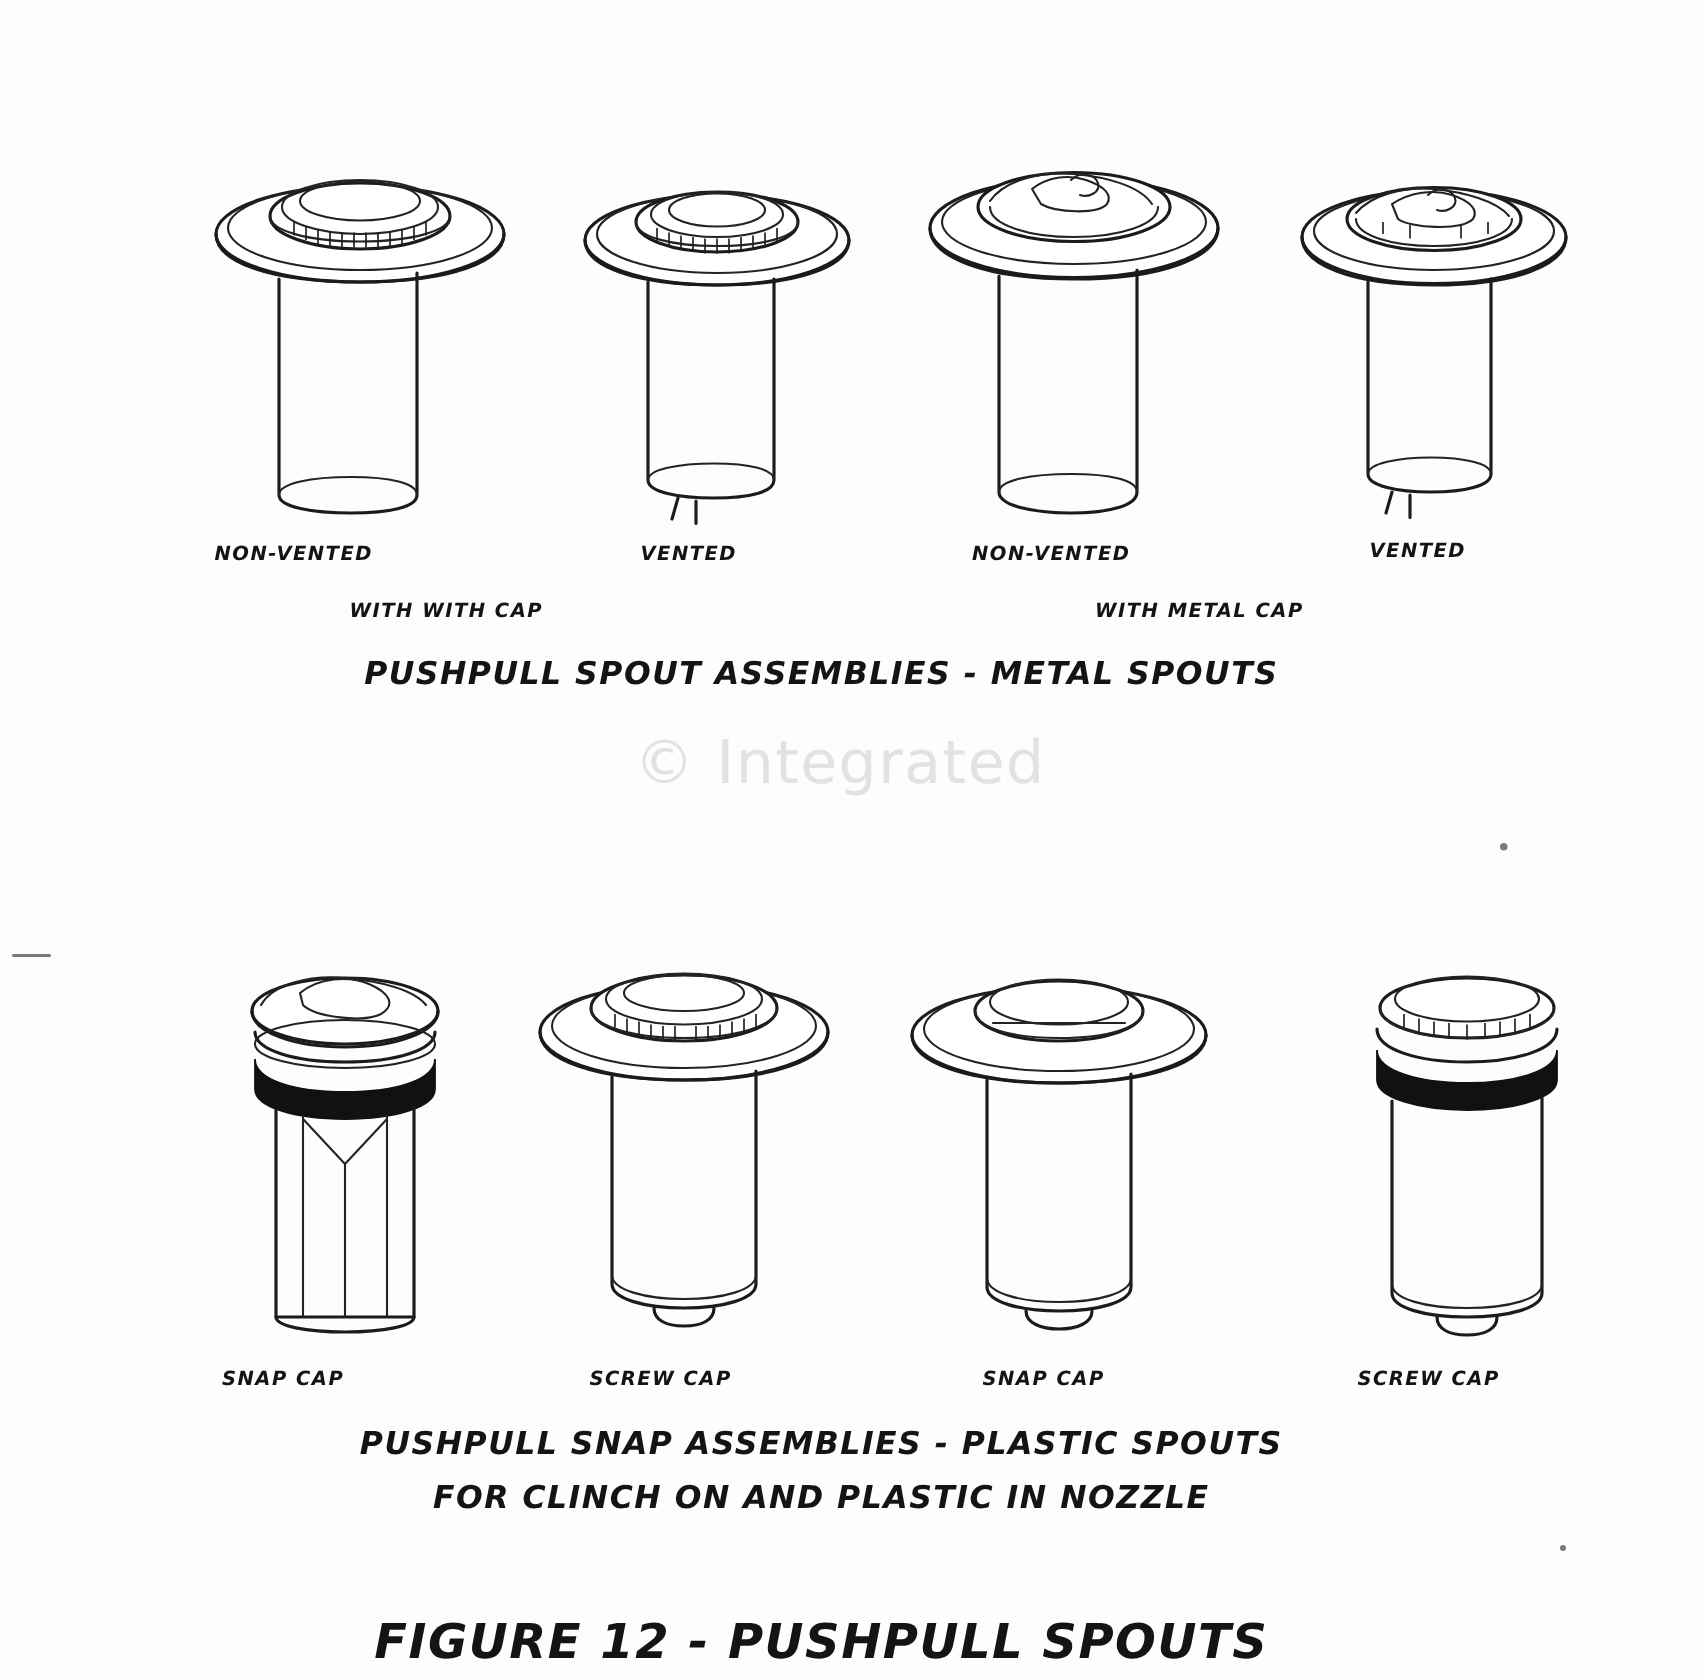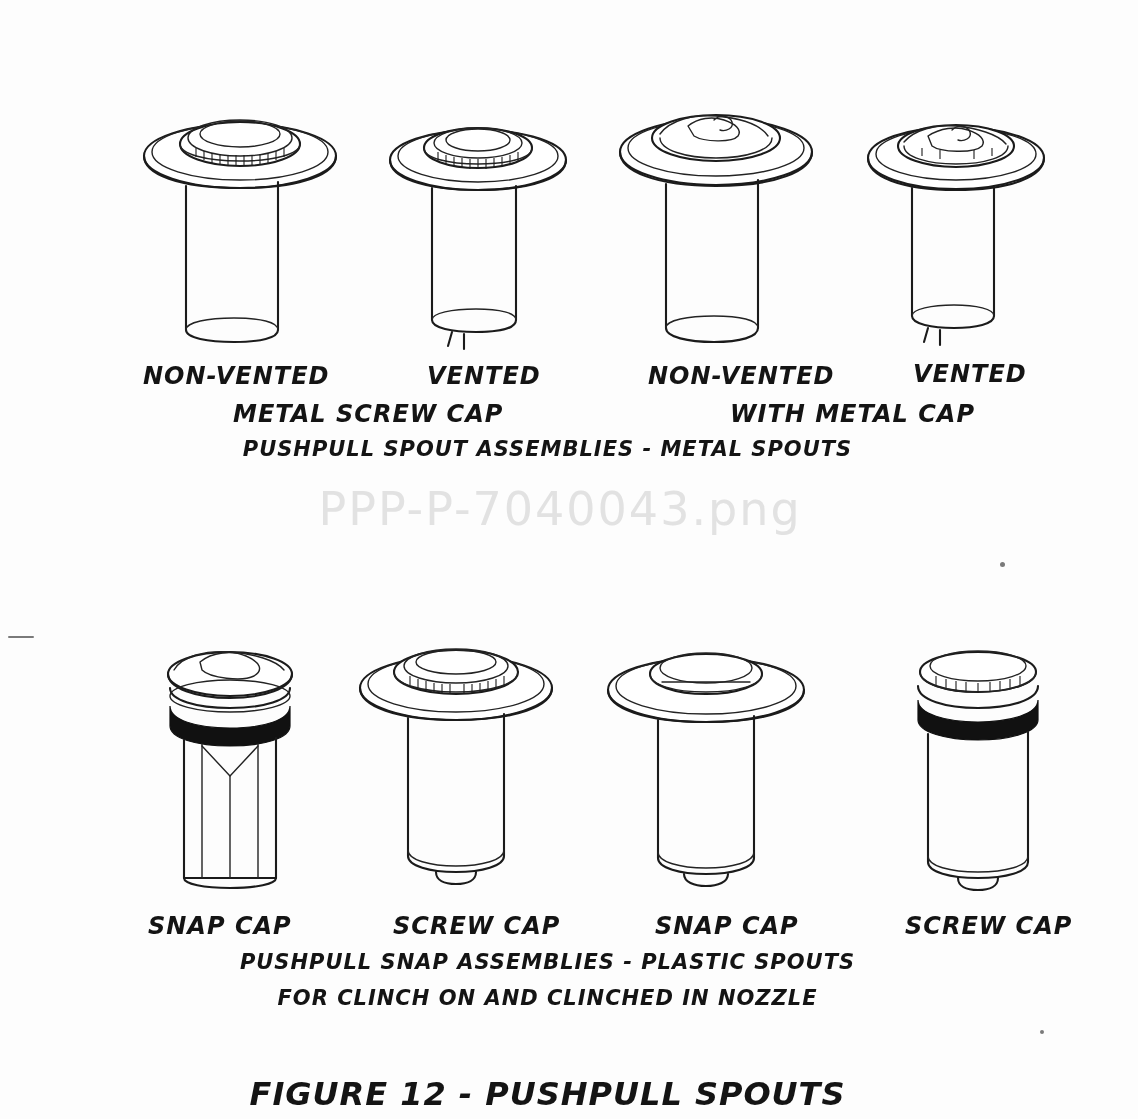--- a/index.html
+++ b/index.html
@@ -48,21 +48,21 @@
     font-family: "DejaVu Sans", sans-serif;
     font-style: italic;
     font-weight: 700;
     letter-spacing: 1px;
     color: #141414;
     white-space: nowrap;
   }
 
   .cap {
     position: absolute;
-    font-size: 24px;
+    font-size: 13px;
   }
   .line {
     position: absolute;
     font-size: 21px;
     left: 0;
     width: 1095px;
     text-align: center;
   }
 
   
@@ -111,21 +111,21 @@
     background: #7a7a7a;
     border-radius: 50%;
   }
 </style>
 </head>
 <body>
 
 <div class="page">
 
   <div class="watermark">
-    <div class="wm-big">PPP-P-7040043.png</div>
+    <div>© Integrated</div>
   </div>
 
   <div class="speck" style="left:1000px; top:562px; width:5px; height:5px;"></div>
   <div class="speck" style="left:1040px; top:1030px; width:4px; height:4px;"></div>
   <div class="speck" style="left:8px; top:636px; width:26px; height:2px; border-radius:1px;"></div>
 
   <div class="spout" style="left:130px; top:108px;">
     <svg width="220" height="250" viewBox="0 0 220 250">
 
       <ellipse class="fill-white" cx="110" cy="48" rx="96" ry="32"></ellipse>
@@ -222,21 +222,21 @@
       <path class="stroke-thin" d="M56 204 C56 197 76 193 98 193 C120 193 138 197 138 204"></path>
       <path class="stroke" d="M72 216 l-4 14 M84 218 l0 15"></path>
     </svg>
   </div>
 
   <div class="cap hand" style="left:143px; top:362px;">NON-VENTED</div>
   <div class="cap hand" style="left:427px; top:362px;">VENTED</div>
   <div class="cap hand" style="left:648px; top:362px;">NON-VENTED</div>
   <div class="cap hand" style="left:913px; top:360px;">VENTED</div>
 
-  <div class="cap hand" style="left:233px; top:400px;">METAL SCREW CAP</div>
+  <div class="cap hand" style="left:233px; top:400px;">WITH WITH CAP</div>
   <div class="cap hand" style="left:730px; top:400px;">WITH METAL CAP</div>
 
   <div class="line hand" style="top:437px;">PUSHPULL SPOUT ASSEMBLIES - METAL SPOUTS</div>
 
   <div class="spout" style="left:140px; top:636px;">
     <svg width="180" height="262" viewBox="0 0 180 262">
 
       <ellipse class="fill-white" cx="90" cy="38" rx="62" ry="22"></ellipse>
       <path class="stroke-thin" d="M34 34 C42 20 66 14 90 16 C114 18 136 24 144 34"></path>
       <path class="stroke-thin" d="M60 26 C72 16 92 14 106 20 C120 26 124 34 114 40 C102 46 70 42 62 34 Z"></path>
@@ -330,17 +330,17 @@
       <path class="stroke" d="M70 238 C70 246 78 250 90 250 C102 250 110 246 110 238"></path>
     </svg>
   </div>
 
   <div class="cap hand" style="left:148px; top:912px;">SNAP CAP</div>
   <div class="cap hand" style="left:393px; top:912px;">SCREW CAP</div>
   <div class="cap hand" style="left:655px; top:912px;">SNAP CAP</div>
   <div class="cap hand" style="left:905px; top:912px;">SCREW CAP</div>
 
   <div class="line hand" style="top:950px;">PUSHPULL SNAP ASSEMBLIES - PLASTIC SPOUTS</div>
-  <div class="line hand" style="top:986px;">FOR CLINCH ON AND CLINCHED IN  NOZZLE</div>
+  <div class="line hand" style="top:986px;">FOR CLINCH ON AND PLASTIC IN  NOZZLE</div>
 
   <div class="line hand" style="top:1075px; font-size:32px;">FIGURE 12 - PUSHPULL SPOUTS</div>
 
 </div>
 
 </body></html>

